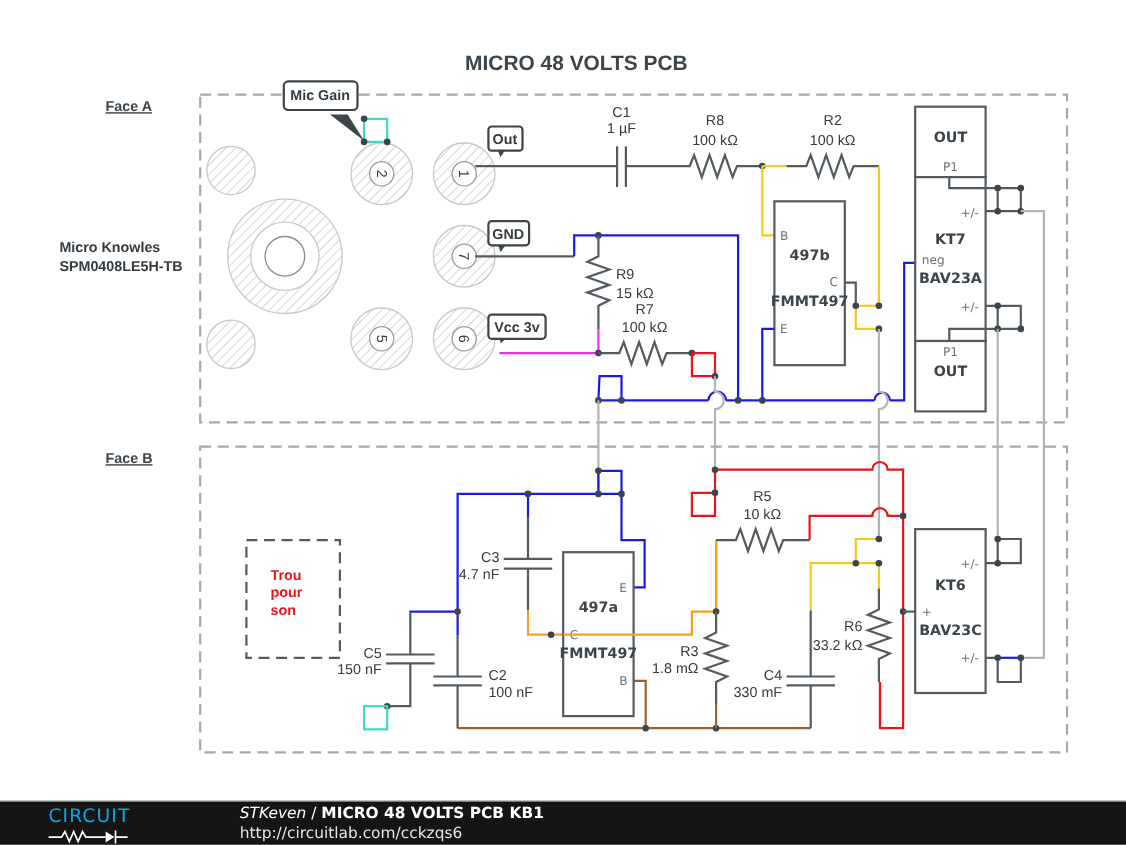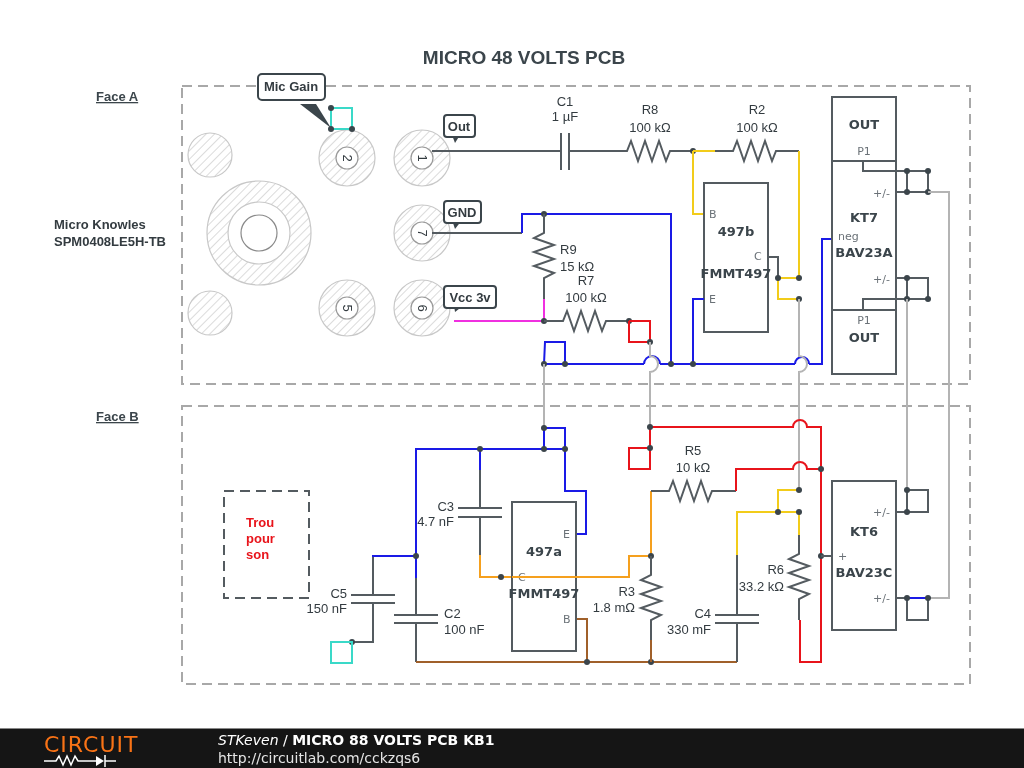--- a/index.html
+++ b/index.html
@@ -23,21 +23,21 @@
   .w-gry { fill: none; stroke: #b4b4b4; stroke-width: 2; }
   .w-cyn { fill: none; stroke: #3ad9c8; stroke-width: 2; }
   .box { fill: #ffffff; stroke: #545b60; stroke-width: 2; }
   .dash { fill: none; stroke: #a8a8a8; stroke-width: 2; stroke-dasharray: 10 6; }
   .dash-dark { fill: none; stroke: #545b60; stroke-width: 2; stroke-dasharray: 10 6; }
   .dot { fill: #3b454b; }
   .pad { fill: url(#hatch); stroke: #c8c8c8; stroke-width: 1.2; }
   .pad-inner { fill: #ffffff; stroke: #9a9a9a; stroke-width: 1.2; }
   .callout { fill: #ffffff; stroke: #3b454b; stroke-width: 2; }
   #footer { position: absolute; left: 0; top: 728px; width: 1024px; height: 40px; background: #151515; border-top: 1px solid #888; }
-  .logo-top { position: absolute; left: 44px; top: 3px; color: #f97316; font-family: "DejaVu Sans", sans-serif; font-size: 22px; letter-spacing: 1px; font-weight: normal; }
+  .logo-top { position: absolute; left: 44px; top: 3px; color: #0ea5e9; font-family: "DejaVu Sans", sans-serif; font-size: 17px; letter-spacing: 1px; font-weight: normal; }
   .logo-bottom { position: absolute; left: 44px; top: 24px; width: 118px; height: 14px; }
   .foot-line1 { position: absolute; left: 218px; top: 3px; color: #ffffff; font-family: "DejaVu Sans", sans-serif; font-size: 14px; }
   .foot-line1 .author { font-style: italic; text-align: center; }
   .foot-line1 .proj { font-weight: bold; }
   .foot-line2 { position: absolute; left: 218px; top: 21px; color: #e5e5e5; font-family: "DejaVu Sans", sans-serif; font-size: 14px; }
 </style>
 </head>
 <body>
 
 <svg id="canvas" width="1024" height="728" viewBox="0 0 1024 728" xmlns="http://www.w3.org/2000/svg">
@@ -328,16 +328,16 @@
 <div id="footer">
   <div class="logo-top">CIRCUIT</div>
   <svg class="logo-bottom" viewBox="0 0 118 14">
     <path d="M0 8 L12 8 L15 3 L19 12 L23 3 L27 12 L31 3 L34 8 L52 8" fill="none" stroke="#fff" stroke-width="1.5"></path>
     <path d="M52 3 L60 8 L52 13 Z" fill="#fff"></path>
     <line x1="61" y1="2" x2="61" y2="14" stroke="#fff" stroke-width="1.5"></line>
     <line x1="61" y1="8" x2="72" y2="8" stroke="#fff" stroke-width="1.5"></line>
   </svg>
   <span style="position:absolute;left:120px;top:22px;color:#ec4899;font-family:'DejaVu Sans',sans-serif;font-weight:bold;font-size:15px;margin-top:44px;">LAB</span>
   <div class="foot-line1">
-    <span class="author">STKeven</span><span> / </span><span class="proj">MICRO 88 VOLTS PCB KB1</span>
+    <span class="author">STKeven</span><span> / </span><span class="proj">MICRO 48 VOLTS PCB KB1</span>
   </div>
   <div class="foot-line2">http://circuitlab.com/cckzqs6</div>
 </div>
 
 </body></html>

